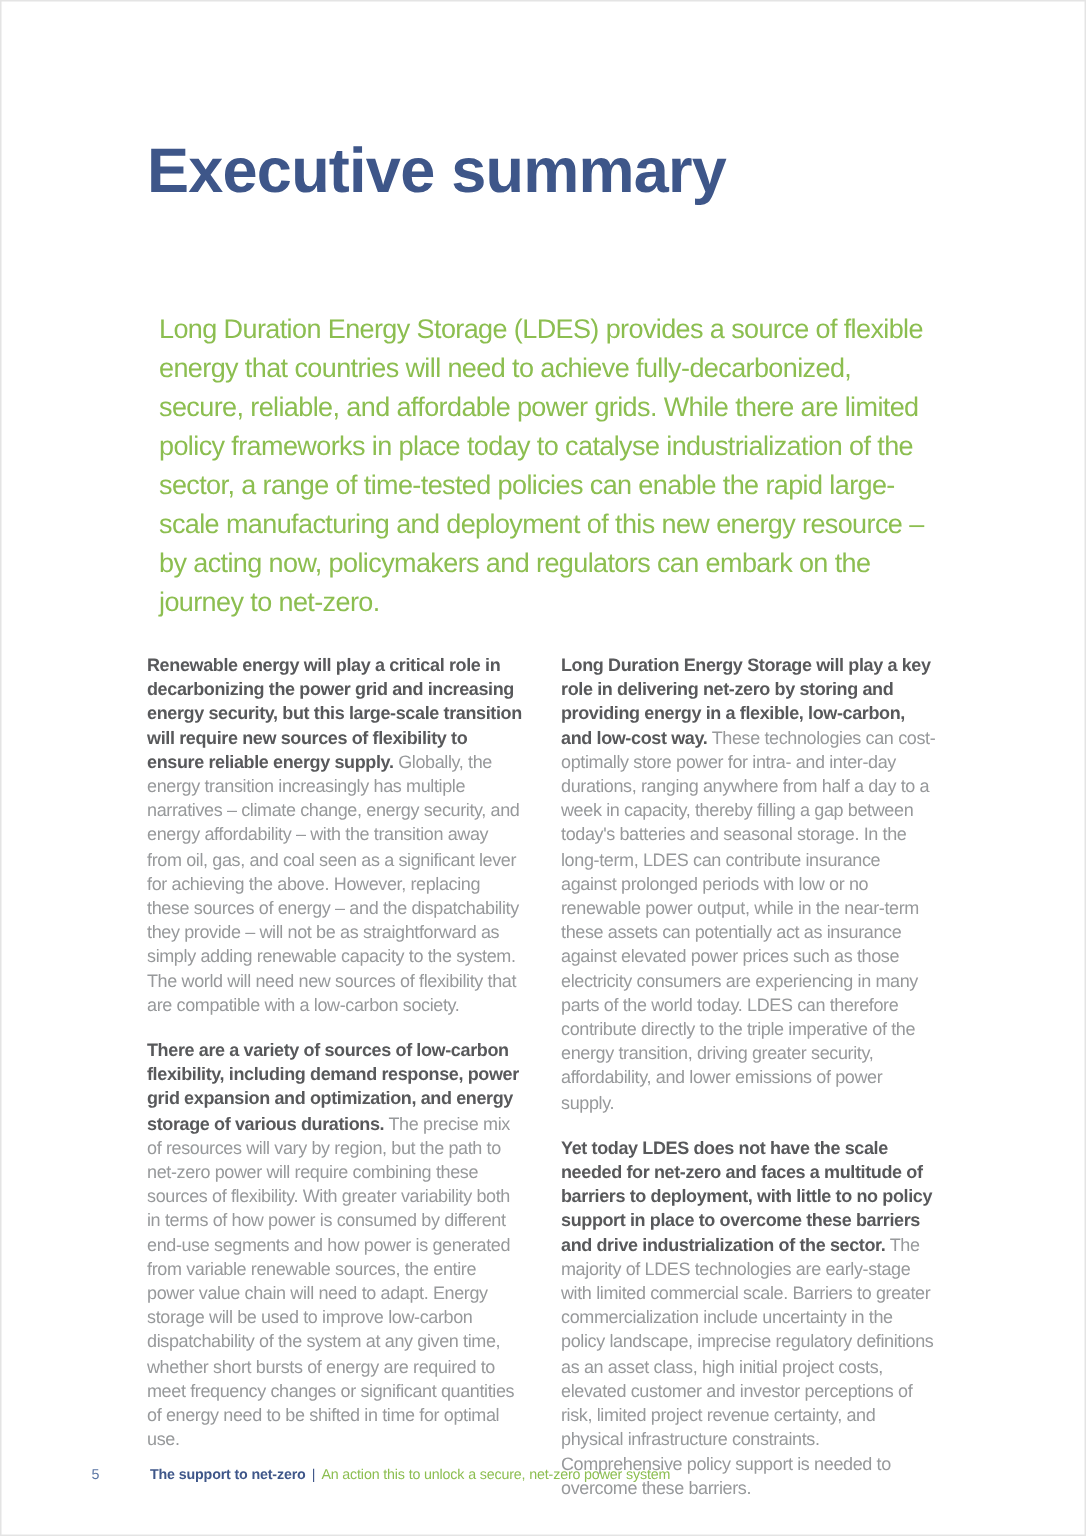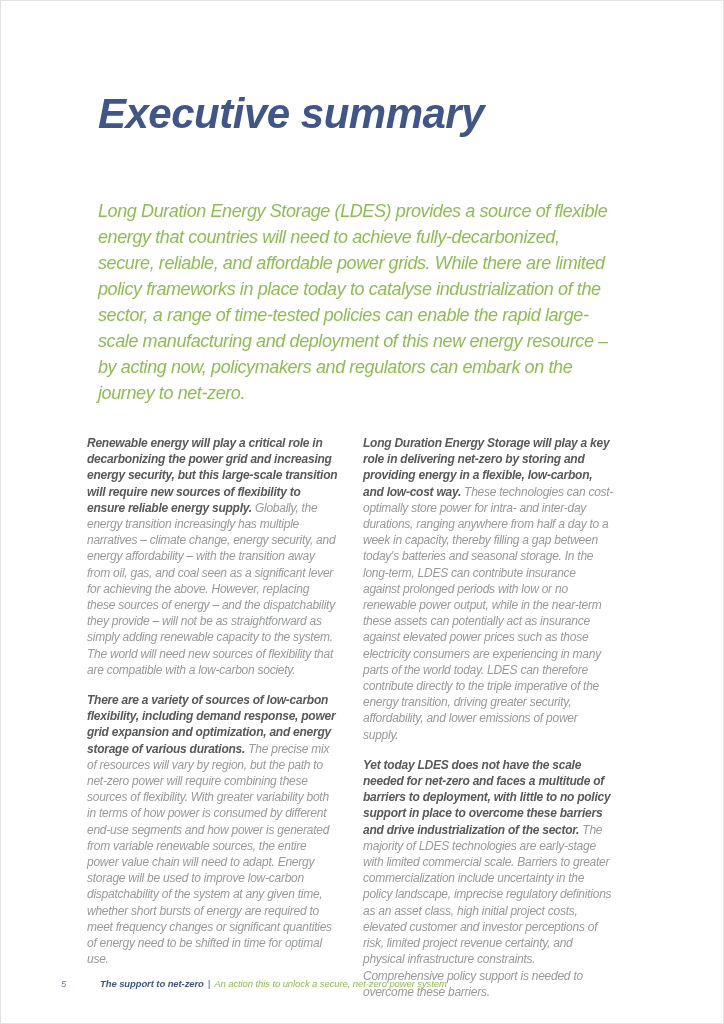--- a/index.html
+++ b/index.html
@@ -5,48 +5,47 @@
   html, body { margin: 0; padding: 0; background: #ffffff; }
   .page {
     position: relative;
     width: 724px;
     height: 1024px;
     background: #ffffff;
     box-sizing: border-box;
     border: 1px solid #e4e4e4;
     font-family: "Liberation Sans", sans-serif;
     overflow: hidden;
-    font-style: italic;
   }
   .title {
     position: absolute;
     left: 97px;
     top: 90px;
     margin: 0;
     font-size: 42px;
     font-weight: bold;
     letter-spacing: -0.5px;
     color: #3E5689;
     line-height: 1.1;
   }
   .intro {
     position: absolute;
     left: 97px;
     top: 197px;
     width: 516px;
-    margin: 0;
+    margin: 8px;
     font-size: 18px;
     line-height: 26px;
     letter-spacing: -0.4px;
     color: #8CBE50;
     font-weight: normal;
   }
   .columns {
     position: absolute;
-    left: 86px;
+    left: 97px;
     top: 434px;
     width: 528px;
     display: flex;
     gap: 24px;
   }
   .col { width: 256px; }
   .para {
     margin: 0 0 14px 0;
     font-size: 12px;
     line-height: 16.2px;

